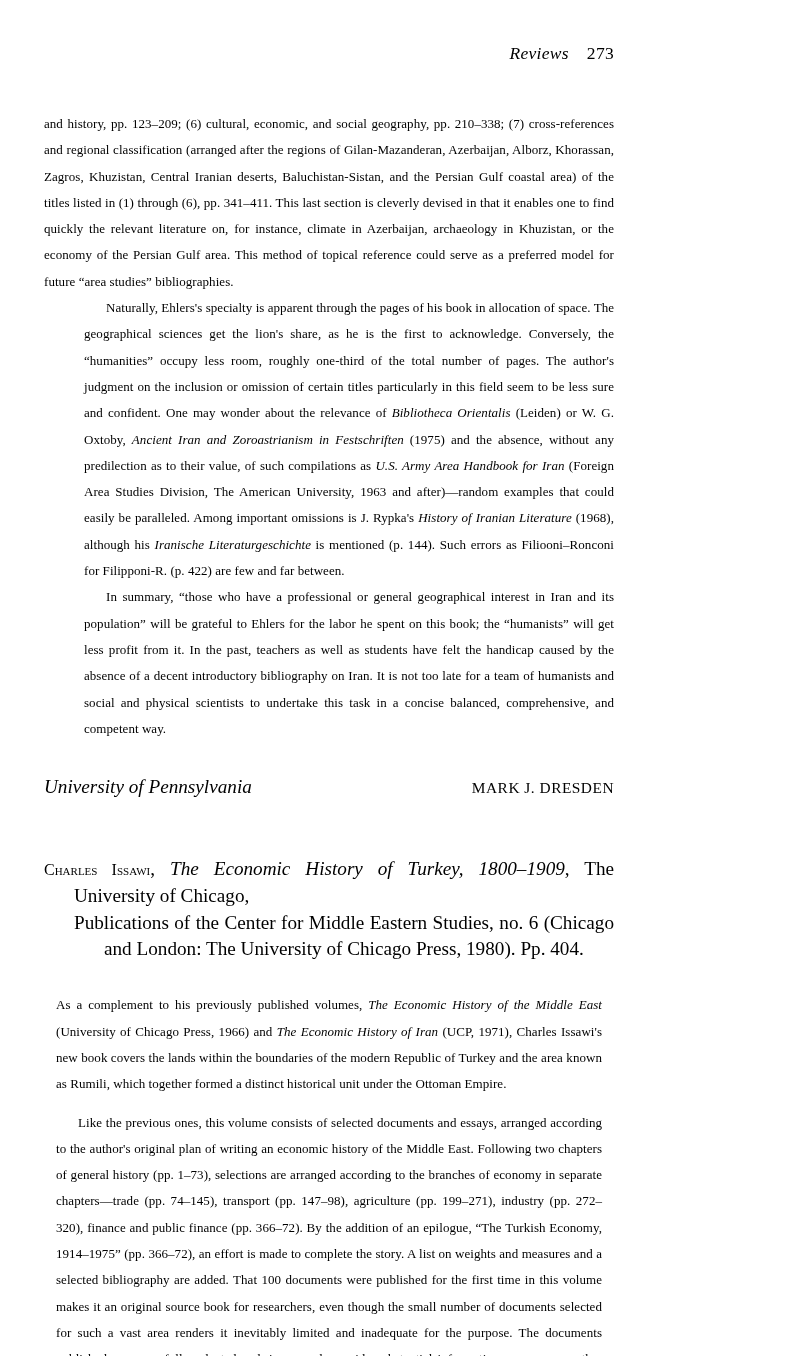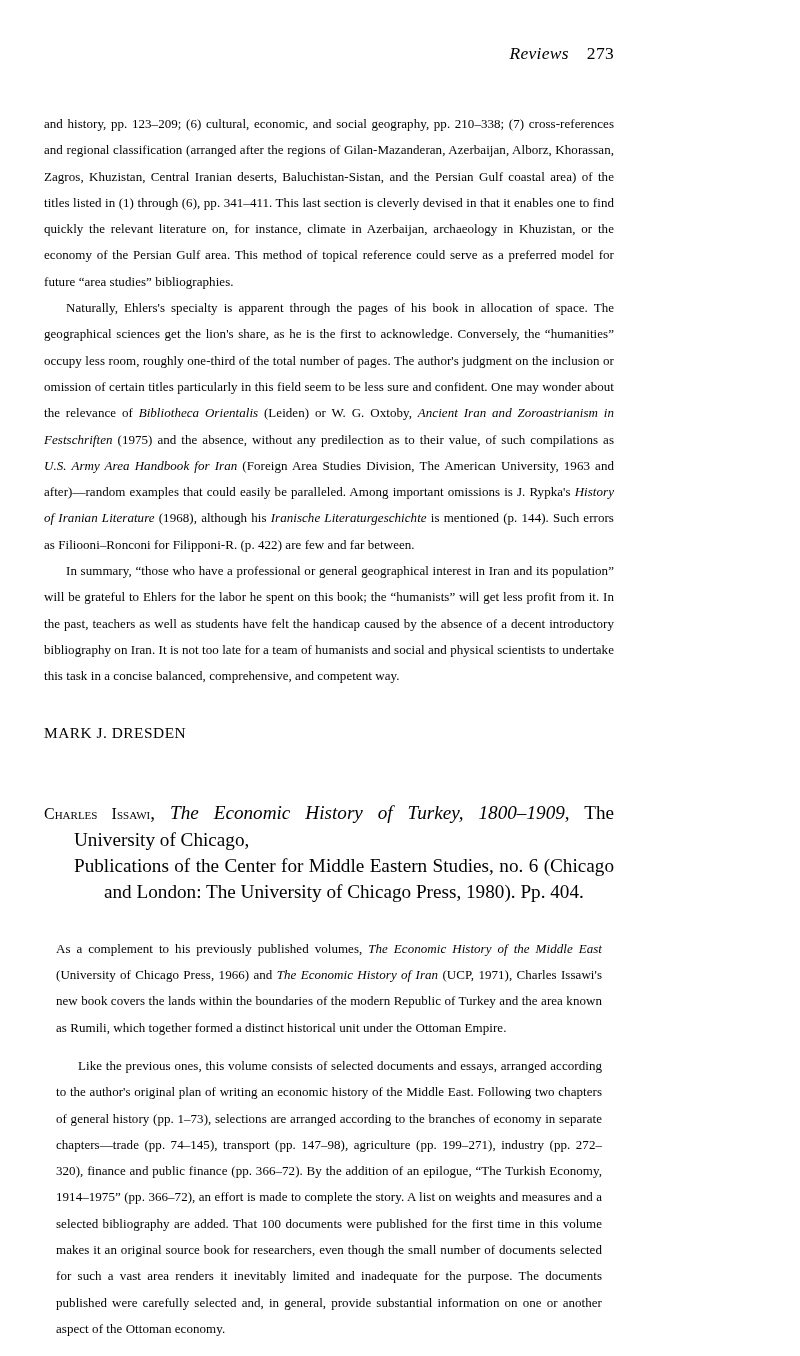--- a/index.html
+++ b/index.html
@@ -39,20 +39,21 @@
   p.body {
     font-size: 13px;
     line-height: 26.3px;
     text-align: justify;
     text-justify: inter-word;
     margin: 0;
     letter-spacing: 0.05px;
   }
   p.indent {
     text-indent: 22px;
+    margin-left: 40px;
   }
   .sig-row {
     display: flex;
     justify-content: space-between;
     align-items: baseline;
     margin-top: 34px;
   }
   .sig-left {
     font-size: 19.2px;
     font-style: italic;
@@ -97,20 +98,21 @@
     <span class="rh-title">Reviews</span><span class="rh-page">273</span>
   </div>
 
   <p class="body">and history, pp. 123–209; (6) cultural, economic, and social geography, pp. 210–338; (7) cross-references and regional classification (arranged after the regions of Gilan-Mazanderan, Azerbaijan, Alborz, Khorassan, Zagros, Khuzistan, Central Iranian deserts, Baluchistan-Sistan, and the Persian Gulf coastal area) of the titles listed in (1) through (6), pp. 341–411. This last section is cleverly devised in that it enables one to find quickly the relevant literature on, for instance, climate in Azerbaijan, archaeology in Khuzistan, or the economy of the Persian Gulf area. This method of topical reference could serve as a preferred model for future “area studies” bibliographies.</p>
 
   <p class="body indent">Naturally, Ehlers's specialty is apparent through the pages of his book in allocation of space. The geographical sciences get the lion's share, as he is the first to acknowledge. Conversely, the “humanities” occupy less room, roughly one-third of the total number of pages. The author's judgment on the inclusion or omission of certain titles particularly in this field seem to be less sure and confident. One may wonder about the relevance of <i>Bibliotheca Orientalis</i> (Leiden) or W. G. Oxtoby, <i>Ancient Iran and Zoroastrianism in Festschriften</i> (1975) and the absence, without any predilection as to their value, of such compilations as <i>U.S. Army Area Handbook for Iran</i> (Foreign Area Studies Division, The American University, 1963 and after)—random examples that could easily be paralleled. Among important omissions is J. Rypka's <i>History of Iranian Literature</i> (1968), although his <i>Iranische Literaturgeschichte</i> is mentioned (p. 144). Such errors as Filiooni–Ronconi for Filipponi-R. (p. 422) are few and far between.</p>
 
   <p class="body indent">In summary, “those who have a professional or general geographical interest in Iran and its population” will be grateful to Ehlers for the labor he spent on this book; the “humanists” will get less profit from it. In the past, teachers as well as students have felt the handicap caused by the absence of a decent introductory bibliography on Iran. It is not too late for a team of humanists and social and physical scientists to undertake this task in a concise balanced, comprehensive, and competent way.</p>
 
   <div class="sig-row">
+    <div class="sig-left">University of Pennsylvania</div>
     <div class="sig-right">MARK J. DRESDEN</div>
   </div>
 
   <div class="review-head">
     <span class="hang"><span class="smallcaps">Charles Issawi</span>, <i>The Economic History of Turkey, 1800–1909</i>, The University of Chicago, <span class="cont">Publications of the Center for Middle Eastern Studies, no. 6 (Chicago and London: The University of Chicago Press, 1980). Pp. 404.</span></span>
   </div>
 
   <div class="review-body">
     <p class="body">As a complement to his previously published volumes, <i>The Economic History of the Middle East</i> (University of Chicago Press, 1966) and <i>The Economic History of Iran</i> (UCP, 1971), Charles Issawi's new book covers the lands within the boundaries of the modern Republic of Turkey and the area known as Rumili, which together formed a distinct historical unit under the Ottoman Empire.</p>
     <p class="body indent">Like the previous ones, this volume consists of selected documents and essays, arranged according to the author's original plan of writing an economic history of the Middle East. Following two chapters of general history (pp. 1–73), selections are arranged according to the branches of economy in separate chapters—trade (pp. 74–145), transport (pp. 147–98), agriculture (pp. 199–271), industry (pp. 272–320), finance and public finance (pp. 366–72). By the addition of an epilogue, “The Turkish Economy, 1914–1975” (pp. 366–72), an effort is made to complete the story. A list on weights and measures and a selected bibliography are added. That 100 documents were published for the first time in this volume makes it an original source book for researchers, even though the small number of documents selected for such a vast area renders it inevitably limited and inadequate for the purpose. The documents published were carefully selected and, in general, provide substantial information on one or another aspect of the Ottoman economy.</p>

